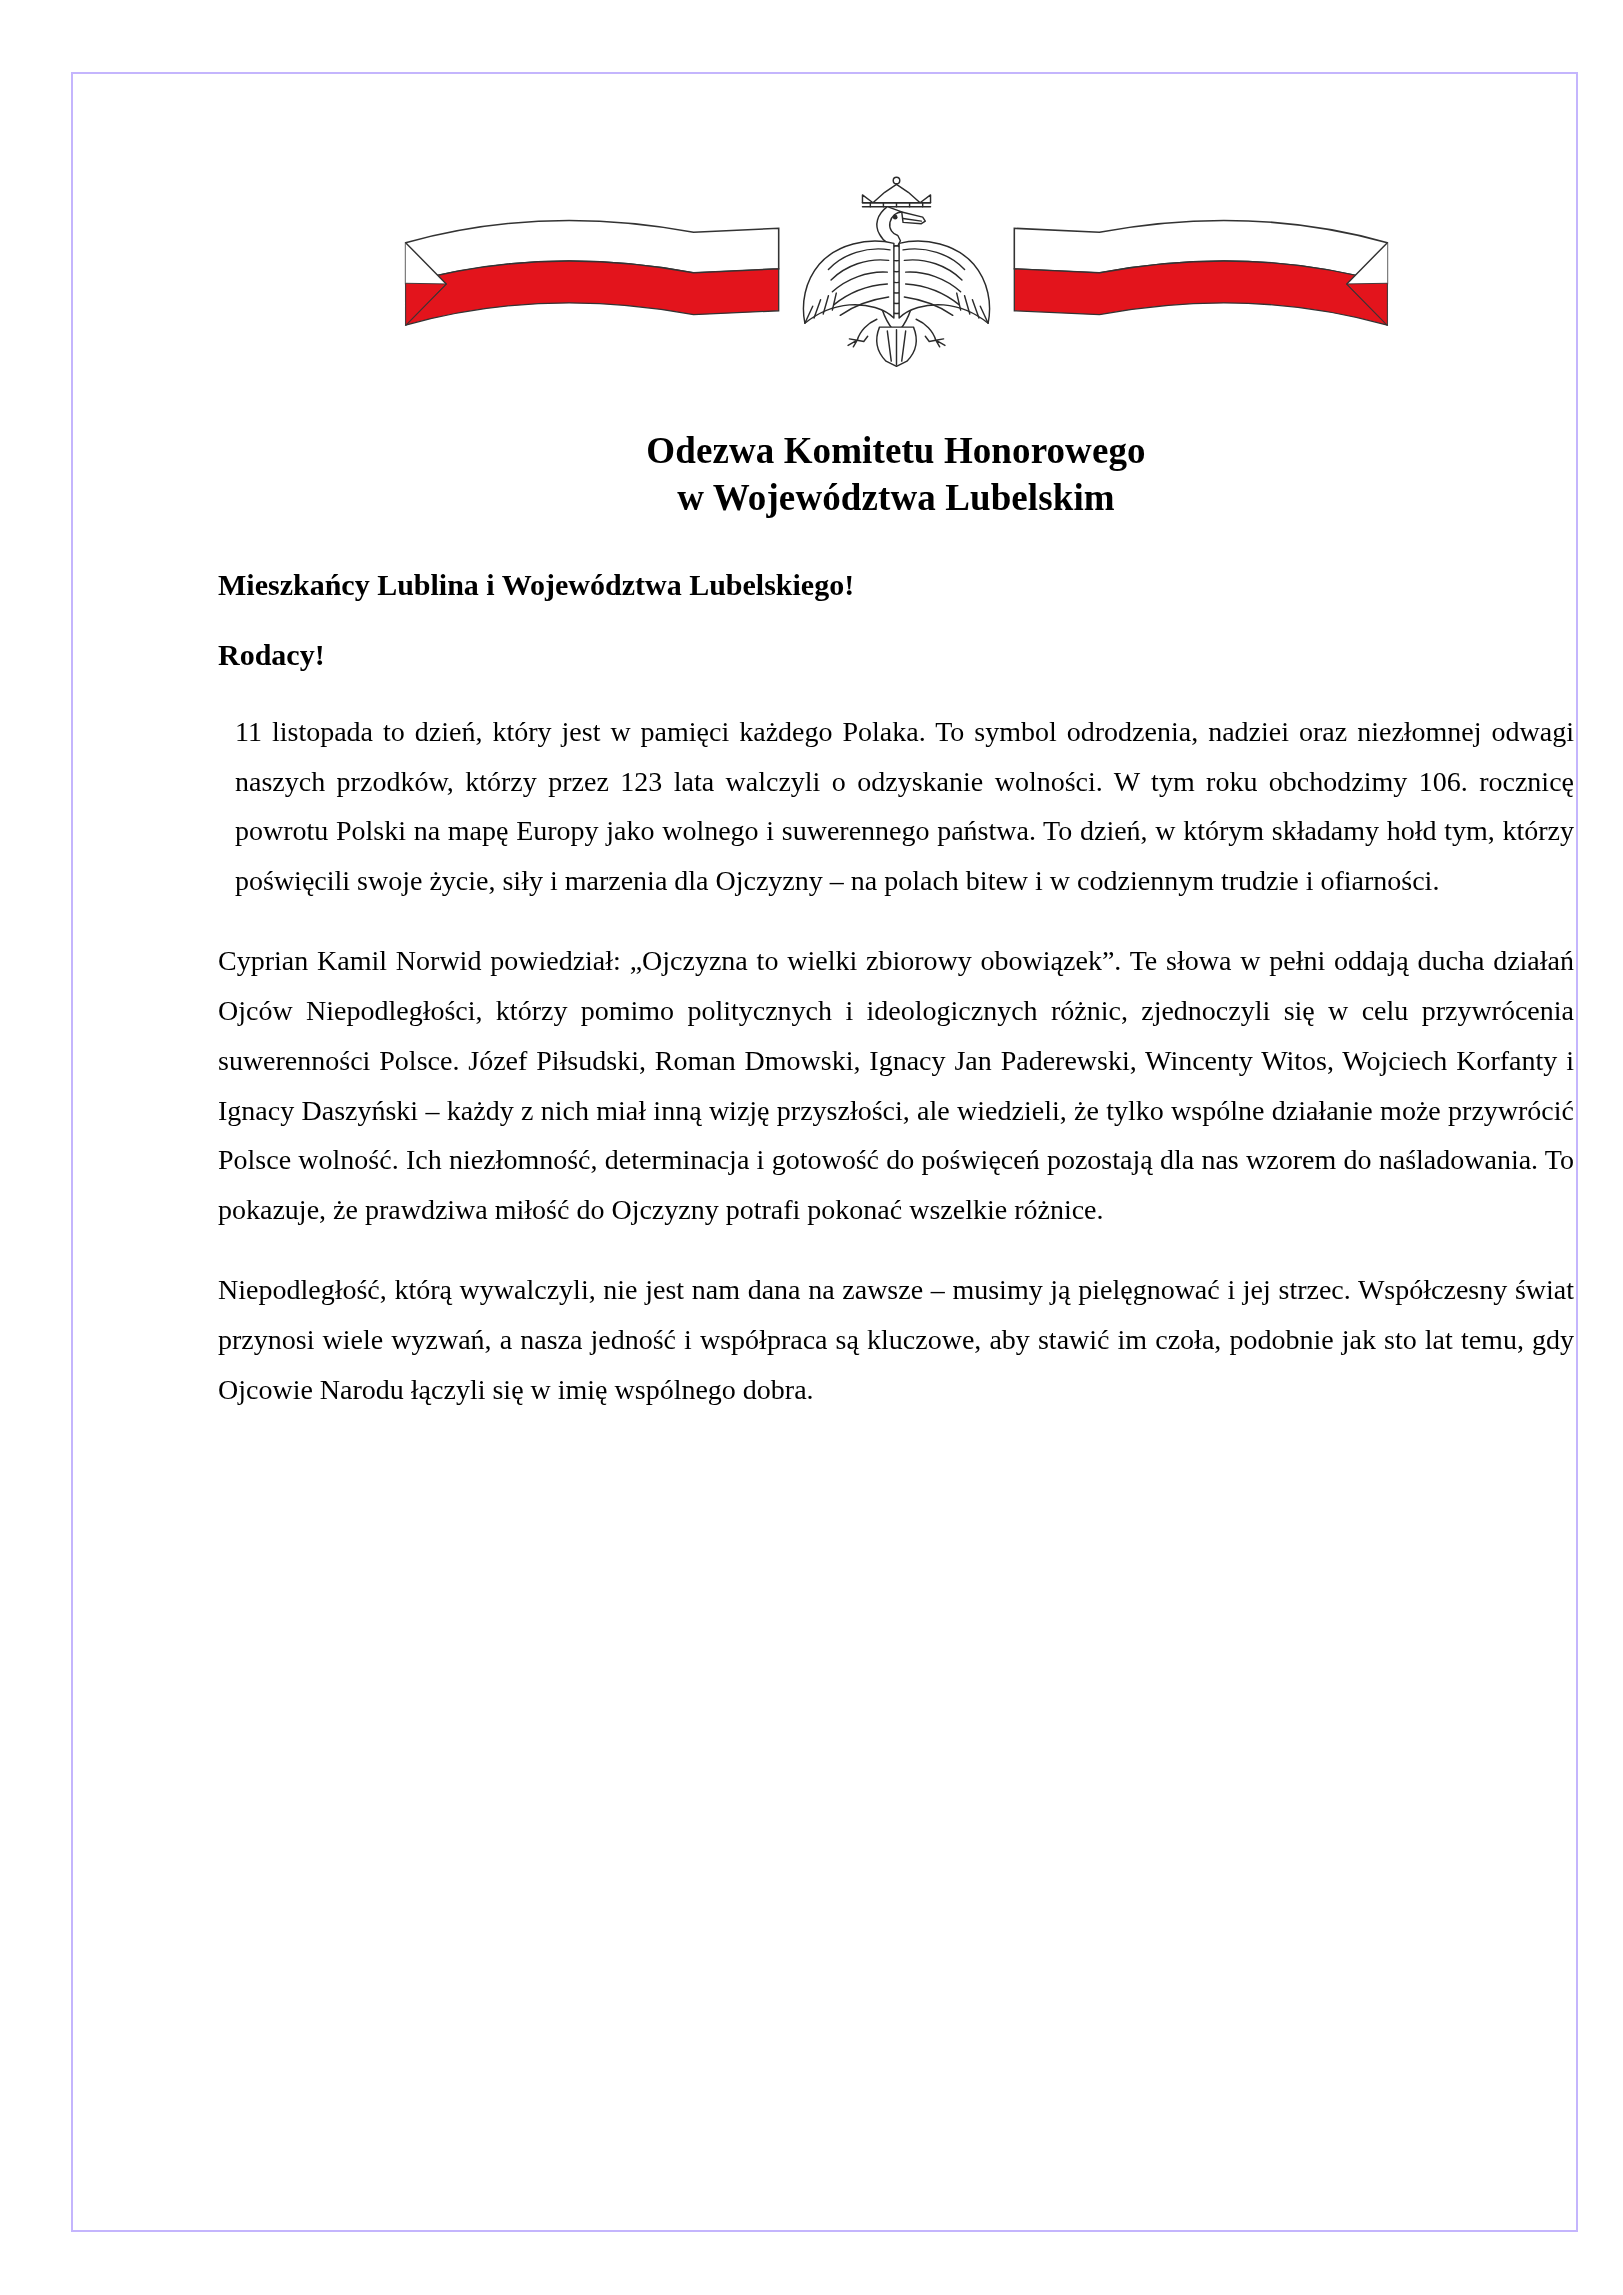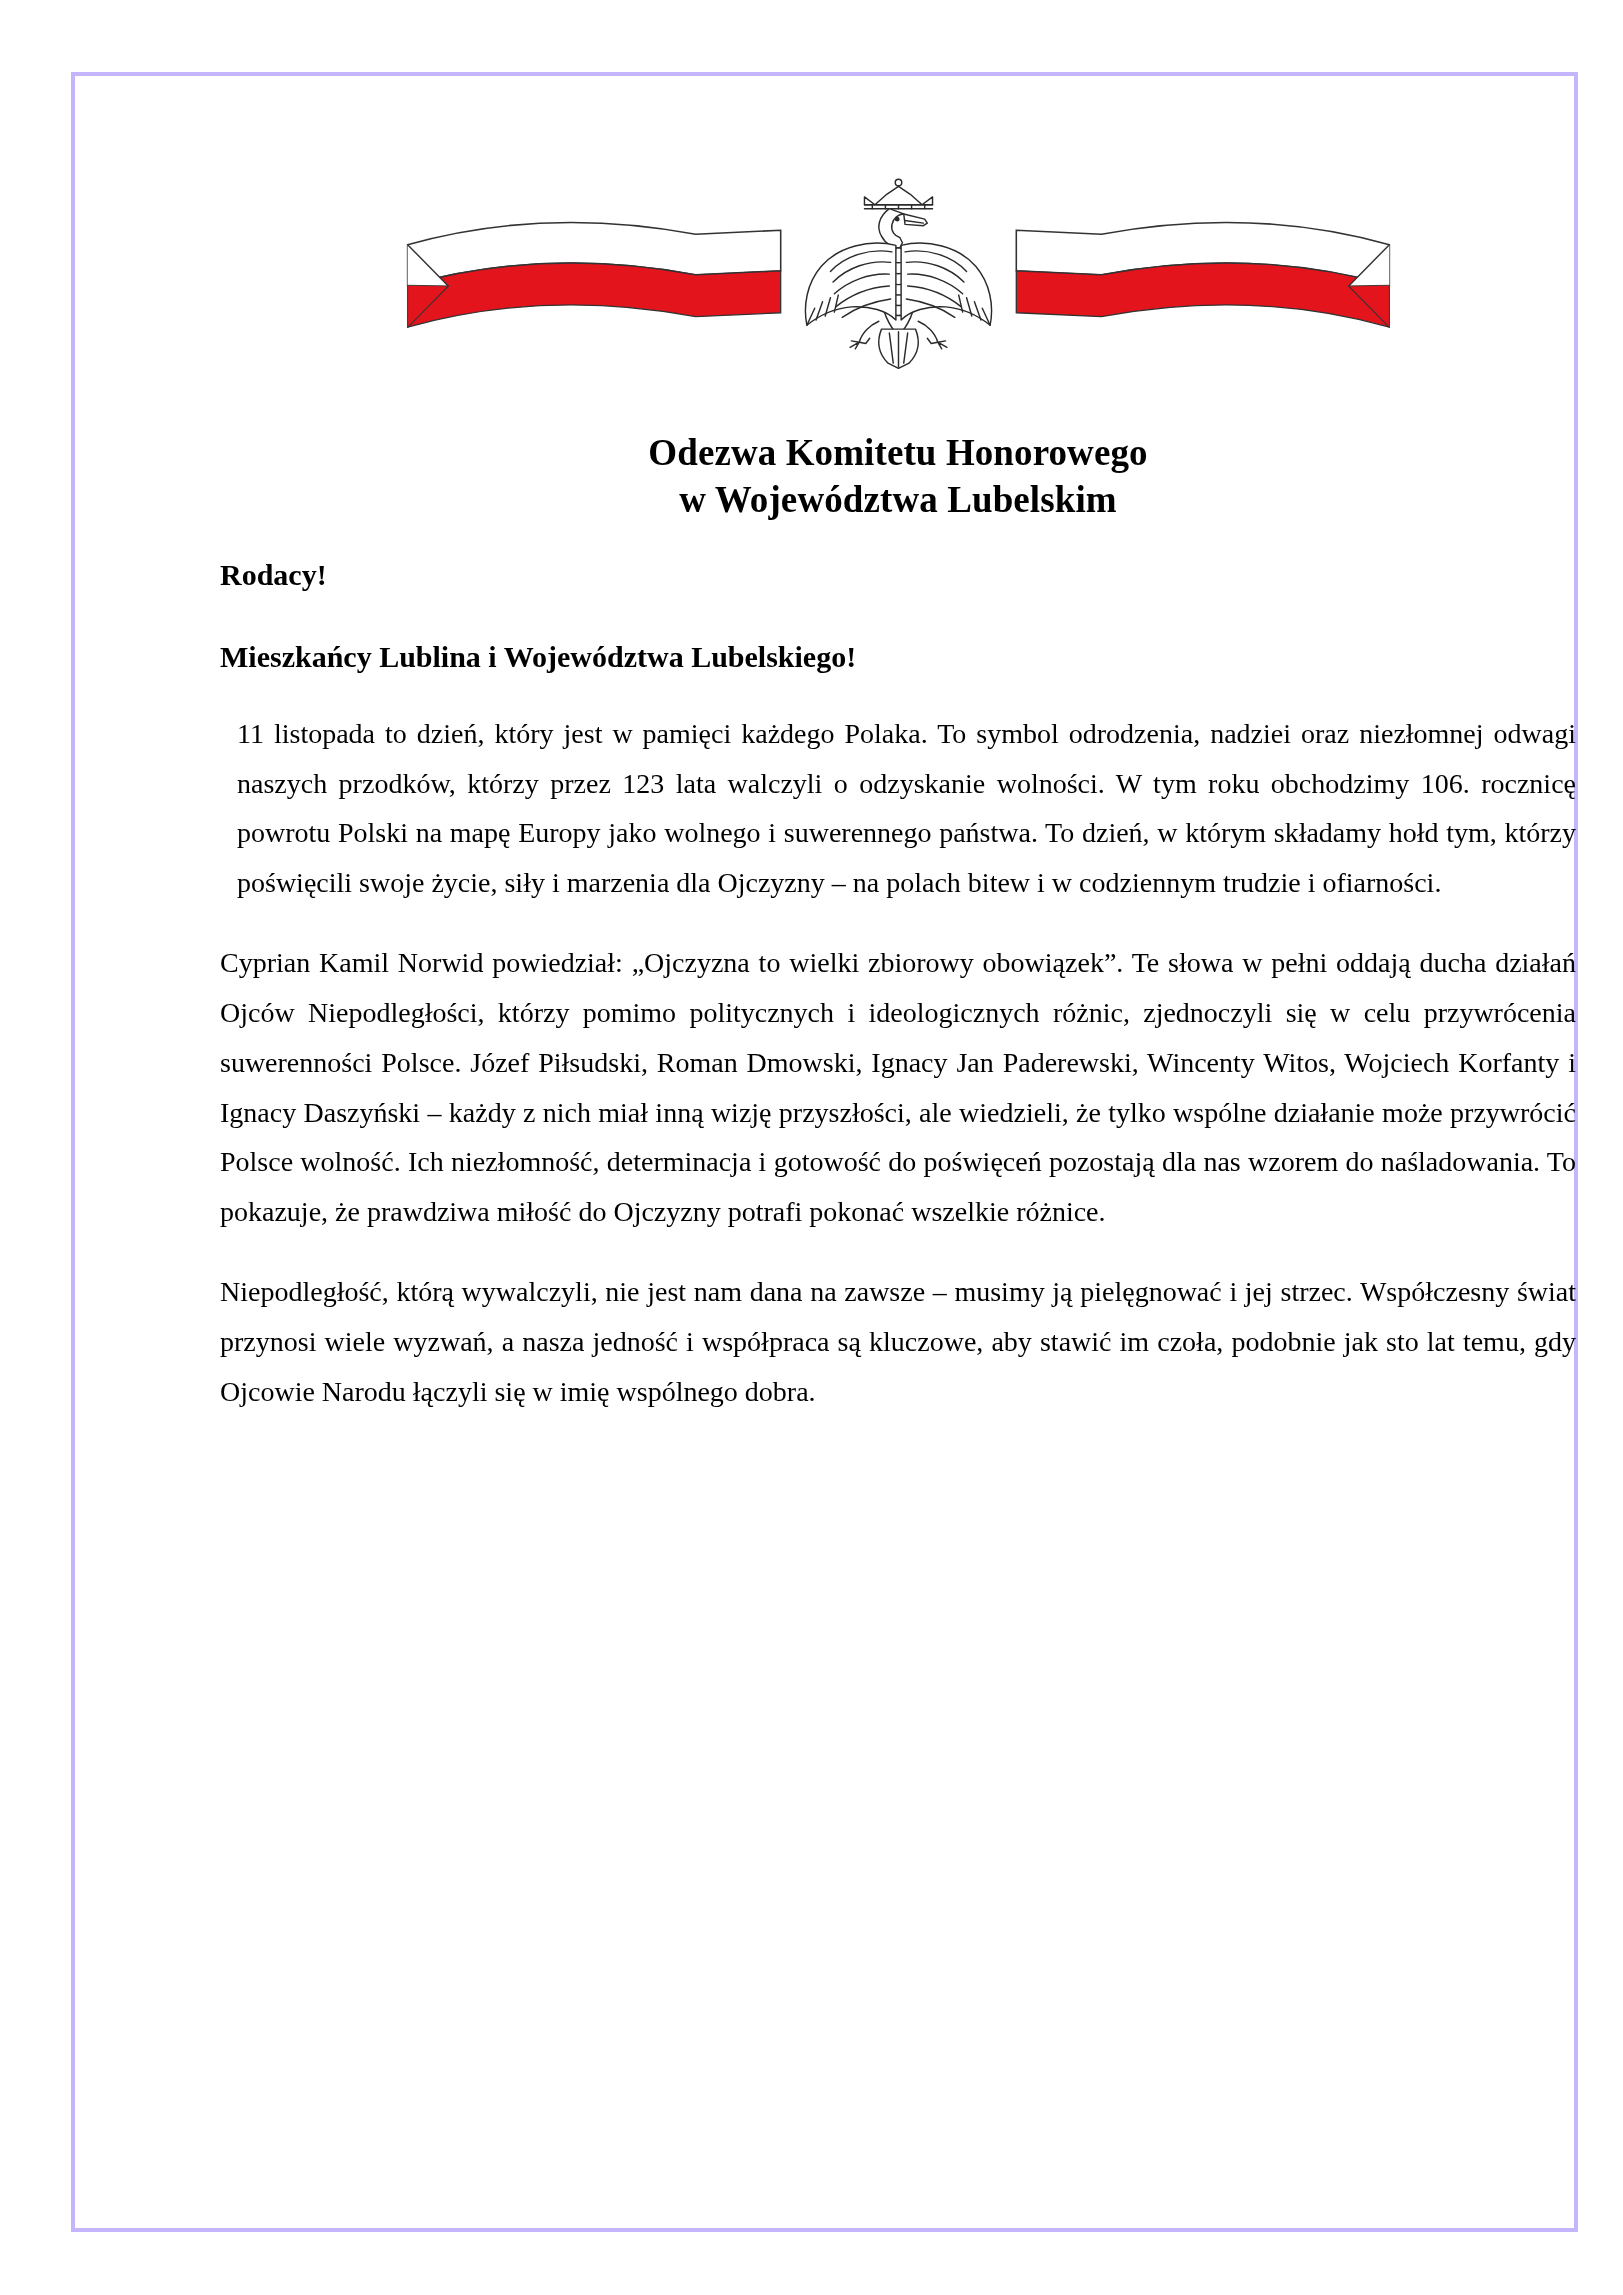--- a/index.html
+++ b/index.html
@@ -23,21 +23,21 @@
     box-sizing: border-box;
   }
 
   
   .sheet-frame {
     position: absolute;
     left: 71px;
     top: 72px;
     width: 1507px;
     height: 2160px;
-    border: 4px solid #c4b5fd;
+    border: 2px solid #c4b5fd;
     box-sizing: border-box;
     background: #ffffff;
   }
 
   .content {
     position: absolute;
     left: 145px;
     top: 98px;
     width: 1356px;
   }
@@ -176,22 +176,22 @@
             <path d="M60 92 L74 100 M60 92 L72 90 M60 92 L66 102"></path>
           </g>
         </svg>
       </div>
 
       <h1 class="doc-title">
         <span class="line">Odezwa Komitetu Honorowego</span>
         <span class="line">w Województwa Lubelskim</span>
       </h1>
 
+      <div class="salutation">Mieszkańcy Lublina i Województwa Lubelskiego!</div>
       <div class="salutation second">Rodacy!</div>
-      <div class="salutation">Mieszkańcy Lublina i Województwa Lubelskiego!</div>
 
       <p class="body">11 listopada to dzień, który jest w pamięci każdego Polaka. To symbol odrodzenia, nadziei oraz niezłomnej odwagi naszych przodków, którzy przez 123 lata walczyli o odzyskanie wolności. W tym roku obchodzimy 106. rocznicę powrotu Polski na mapę Europy jako wolnego i suwerennego państwa. To dzień, w którym składamy hołd tym, którzy poświęcili swoje życie, siły i marzenia dla Ojczyzny – na polach bitew i w codziennym trudzie i ofiarności.</p>
 
       <p class="body"><span>Cyprian Kamil Norwid powiedział: </span><span class="em-quote">„Ojczyzna to wielki zbiorowy obowiązek”</span><span>. Te słowa w pełni oddają ducha działań Ojców Niepodległości, którzy pomimo politycznych i ideologicznych różnic, zjednoczyli się w celu przywrócenia suwerenności Polsce. Józef Piłsudski, Roman Dmowski, Ignacy Jan Paderewski, Wincenty Witos, Wojciech Korfanty i Ignacy Daszyński – każdy z nich miał inną wizję przyszłości, ale wiedzieli, że tylko wspólne działanie może przywrócić Polsce wolność. Ich niezłomność, determinacja i gotowość do poświęceń pozostają dla nas wzorem do naśladowania. To pokazuje, że prawdziwa miłość do Ojczyzny potrafi pokonać wszelkie różnice.</span></p>
 
       <p class="body">Niepodległość, którą wywalczyli, nie jest nam dana na zawsze – musimy ją pielęgnować i jej strzec. Współczesny świat przynosi wiele wyzwań, a nasza jedność i współpraca są kluczowe, aby stawić im czoła, podobnie jak sto lat temu, gdy Ojcowie Narodu łączyli się w imię wspólnego dobra.</p>
 
     </div>
   </div>
 </div>

